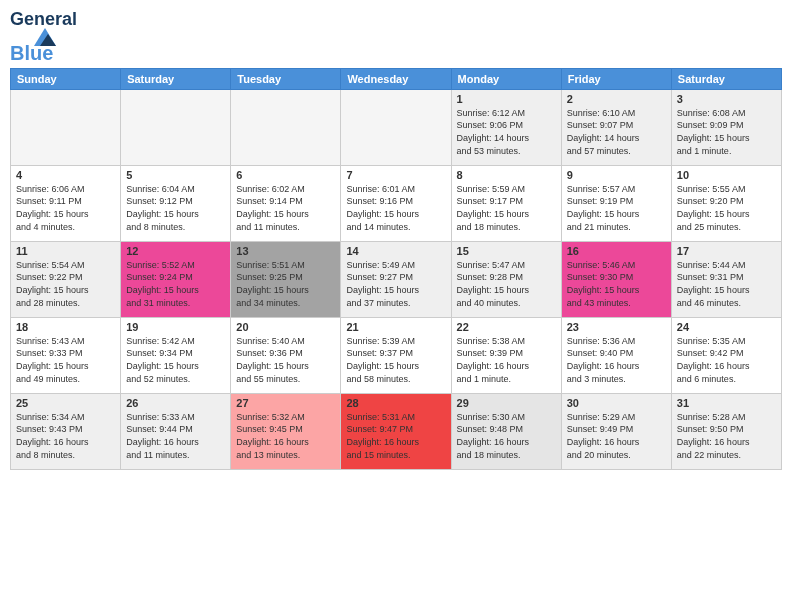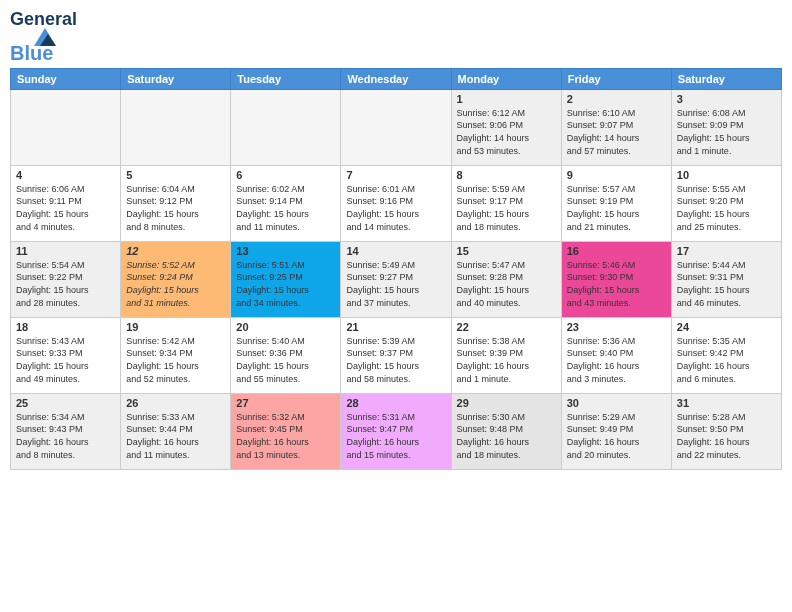--- a/index.html
+++ b/index.html
@@ -109,25 +109,25 @@
           <td>
             <span class="day-num">10</span>
             <div class="day-info">Sunrise: 5:55 AM<br>Sunset: 9:20 PM<br>Daylight: 15 hours<br>and 25 minutes.</div>
           </td>
         </tr>
         <tr>
           <td style="background: rgb(239, 239, 239);">
             <span class="day-num">11</span>
             <div class="day-info">Sunrise: 5:54 AM<br>Sunset: 9:22 PM<br>Daylight: 15 hours<br>and 28 minutes.</div>
           </td>
-          <td style="background: #fdba74; font-style: italic;">
+          <td style="background: #ec4899;">
             <span class="day-num">12</span>
             <div class="day-info">Sunrise: 5:52 AM<br>Sunset: 9:24 PM<br>Daylight: 15 hours<br>and 31 minutes.</div>
           </td>
-          <td style="background: #0ea5e9;">
+          <td style="background: #a3a3a3;">
             <span class="day-num">13</span>
             <div class="day-info">Sunrise: 5:51 AM<br>Sunset: 9:25 PM<br>Daylight: 15 hours<br>and 34 minutes.</div>
           </td>
           <td style="background: rgb(239, 239, 239);">
             <span class="day-num">14</span>
             <div class="day-info">Sunrise: 5:49 AM<br>Sunset: 9:27 PM<br>Daylight: 15 hours<br>and 37 minutes.</div>
           </td>
           <td style="background: rgb(239, 239, 239);">
             <span class="day-num">15</span>
             <div class="day-info">Sunrise: 5:47 AM<br>Sunset: 9:28 PM<br>Daylight: 15 hours<br>and 40 minutes.</div>
@@ -177,21 +177,21 @@
             <div class="day-info">Sunrise: 5:34 AM<br>Sunset: 9:43 PM<br>Daylight: 16 hours<br>and 8 minutes.</div>
           </td>
           <td style="background: rgb(239, 239, 239); margin-top: 40px;">
             <span class="day-num">26</span>
             <div class="day-info">Sunrise: 5:33 AM<br>Sunset: 9:44 PM<br>Daylight: 16 hours<br>and 11 minutes.</div>
           </td>
           <td style="background: #fca5a5;">
             <span class="day-num">27</span>
             <div class="day-info">Sunrise: 5:32 AM<br>Sunset: 9:45 PM<br>Daylight: 16 hours<br>and 13 minutes.</div>
           </td>
-          <td style="background: #f0abfc;">
+          <td style="background: #ef4444;">
             <span class="day-num">28</span>
             <div class="day-info">Sunrise: 5:31 AM<br>Sunset: 9:47 PM<br>Daylight: 16 hours<br>and 15 minutes.</div>
           </td>
           <td style="background: #e5e5e5;">
             <span class="day-num">29</span>
             <div class="day-info">Sunrise: 5:30 AM<br>Sunset: 9:48 PM<br>Daylight: 16 hours<br>and 18 minutes.</div>
           </td>
           <td style="background: rgb(239, 239, 239);">
             <span class="day-num">30</span>
             <div class="day-info">Sunrise: 5:29 AM<br>Sunset: 9:49 PM<br>Daylight: 16 hours<br>and 20 minutes.</div>

